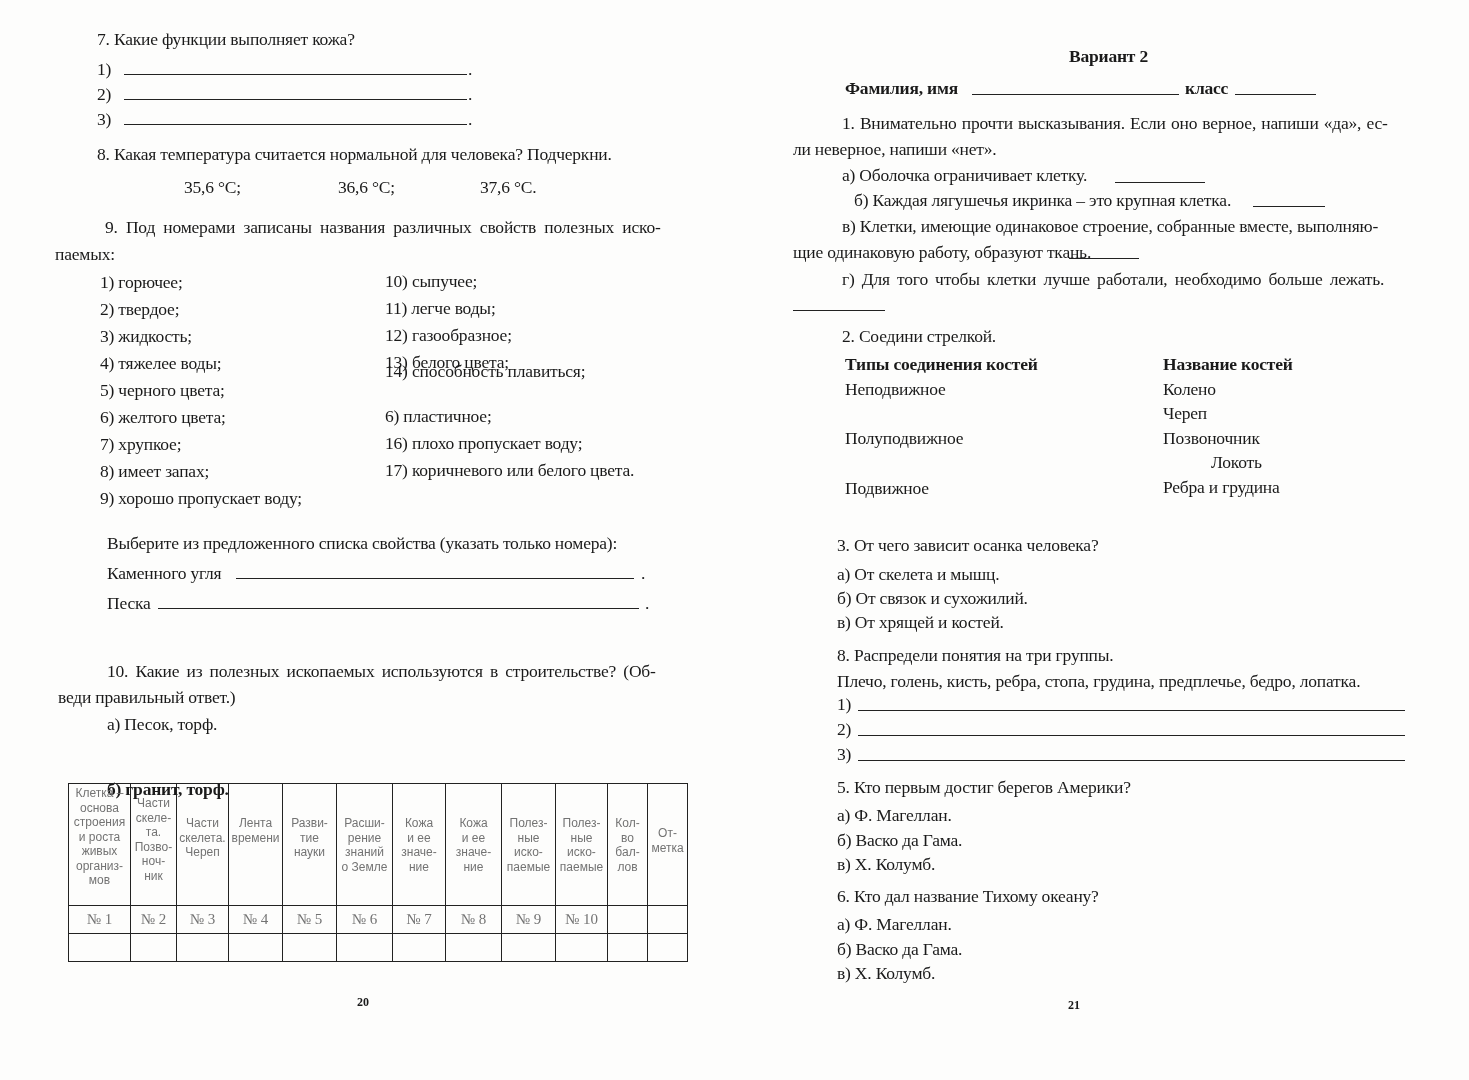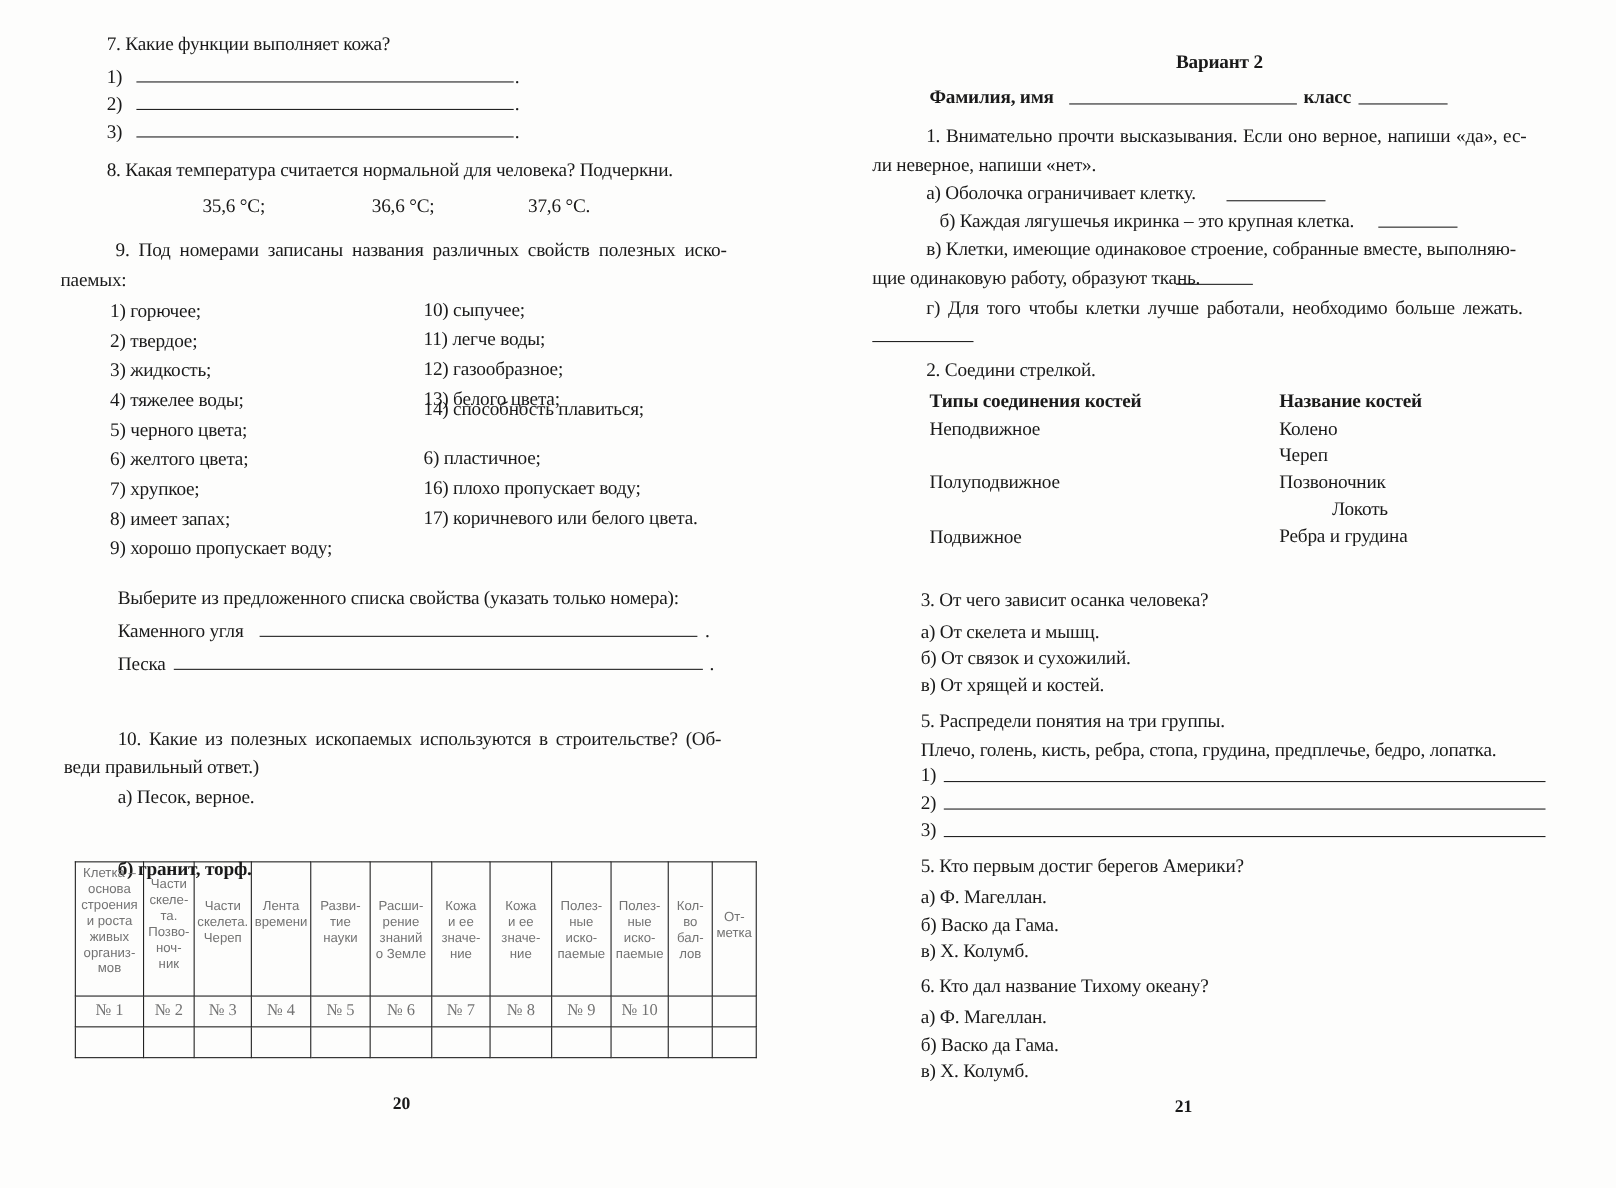--- a/index.html
+++ b/index.html
@@ -9,21 +9,21 @@
     font-family:"Liberation Serif", "DejaVu Serif", serif;
     color:#1a1a1a;
     position:relative;
   }
   .page { position:absolute; top:0; height:1080px; }
   #page-left { left:0; width:735px; }
   #page-right { left:735px; width:734px; }
   .t { position:absolute; font-size:17.5px; line-height:22px; white-space:nowrap; letter-spacing:-0.2px; }
   .b { font-weight:bold; }
   .line { position:absolute; border-bottom:1.6px solid #222; height:0; }
-  .pn { position:absolute; font-size:16px; font-weight:bold; }
+  .pn { position:absolute; font-size:12px; font-weight:bold; }
   
   #results-table {
     position:absolute; left:68px; top:783px; border-collapse:collapse;
     font-family:"Liberation Sans", "DejaVu Sans", sans-serif;
     font-size:12px; line-height:14.5px; color:#737373;
   }
   #results-table td {
     border:1.4px solid #222; text-align:center; vertical-align:top;
     padding:2px 1px; box-sizing:border-box;
   }
@@ -78,21 +78,21 @@
   <div class="t" style="left:107px;top:532px;">Выберите из предложенного списка свойства (указать только номера):</div>
   <div class="t" style="left:107px;top:562px;">Каменного угля</div>
   <div class="line" style="left:236px;top:578px;width:398px;"></div>
   <div class="t" style="left:641px;top:562px;">.</div>
   <div class="t" style="left:107px;top:592px;">Песка</div>
   <div class="line" style="left:158px;top:608px;width:481px;"></div>
   <div class="t" style="left:645px;top:592px;">.</div>
 
   <div class="t" style="left:107px;top:660px;word-spacing:3px;">10. Какие из полезных ископаемых используются в строительстве? (Об-</div>
   <div class="t" style="left:58px;top:686px;">веди правильный ответ.)</div>
-  <div class="t" style="left:107px;top:713px;">а) Песок, верное.</div>
+  <div class="t" style="left:107px;top:713px;">а) Песок, торф.</div>
   <div class="t" style="left:107px;top:778px;font-weight:bold;">б) гранит, торф.</div>
 
   <table id="results-table">
     <colgroup>
       <col style="width:62px">
         <col style="width:46px">
         <col style="width:52px">
         <col style="width:54px">
       <col style="width:54px">
         <col style="width:56px">
@@ -242,21 +242,21 @@
   <div class="t" style="left:428px;top:402px;">Череп</div>
   <div class="t" style="left:428px;top:427px;">Позвоночник</div>
   <div class="t" style="left:428px;top:451px;margin-left:48px;">Локоть</div>
   <div class="t" style="left:428px;top:476px;">Ребра и грудина</div>
 
   <div class="t" style="left:102px;top:534px;">3. От чего зависит осанка человека?</div>
   <div class="t" style="left:102px;top:563px;">а) От скелета и мышц.</div>
   <div class="t" style="left:102px;top:587px;">б) От связок и сухожилий.</div>
   <div class="t" style="left:102px;top:611px;">в) От хрящей и костей.</div>
 
-  <div class="t" style="left:102px;top:644px;">5. Распредели понятия на три группы.</div>
+  <div class="t" style="left:102px;top:644px;">8. Распредели понятия на три группы.</div>
   <div class="t" style="left:102px;top:670px;">Плечо, голень, кисть, ребра, стопа, грудина, предплечье, бедро, лопатка.</div>
   <div class="t" style="left:102px;top:693px;">1)</div>
   <div class="line" style="left:123px;top:710px;width:547px;"></div>
   <div class="t" style="left:102px;top:718px;">2)</div>
   <div class="line" style="left:123px;top:735px;width:547px;"></div>
   <div class="t" style="left:102px;top:743px;">3)</div>
   <div class="line" style="left:123px;top:760px;width:547px;"></div>
 
   <div class="t" style="left:102px;top:776px;">5. Кто первым достиг берегов Америки?</div>
   <div class="t" style="left:102px;top:804px;">а) Ф. Магеллан.</div>

